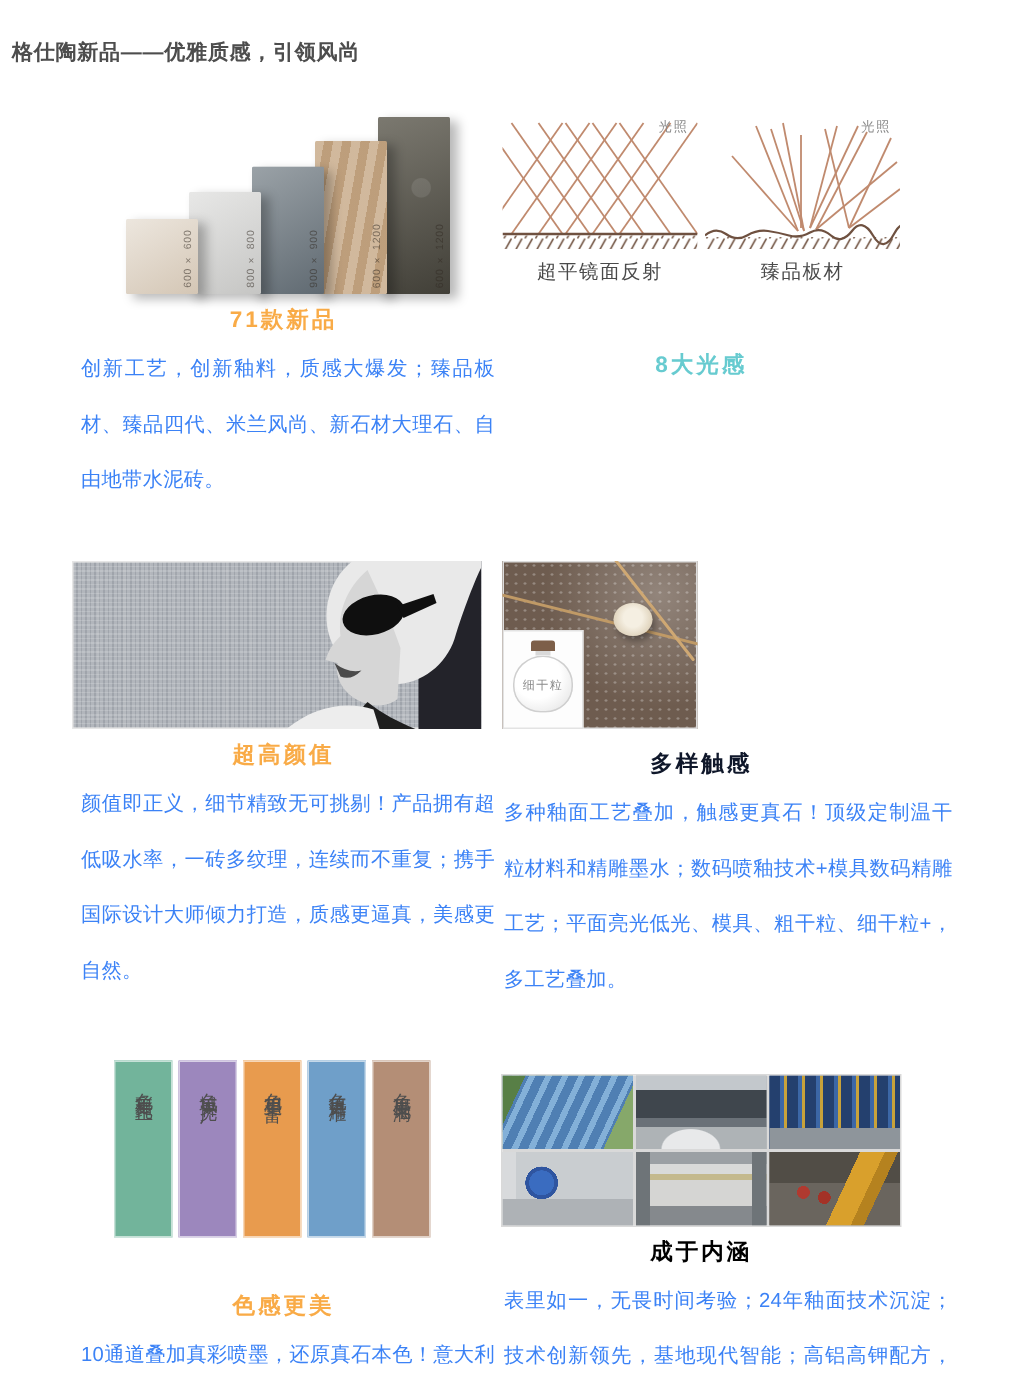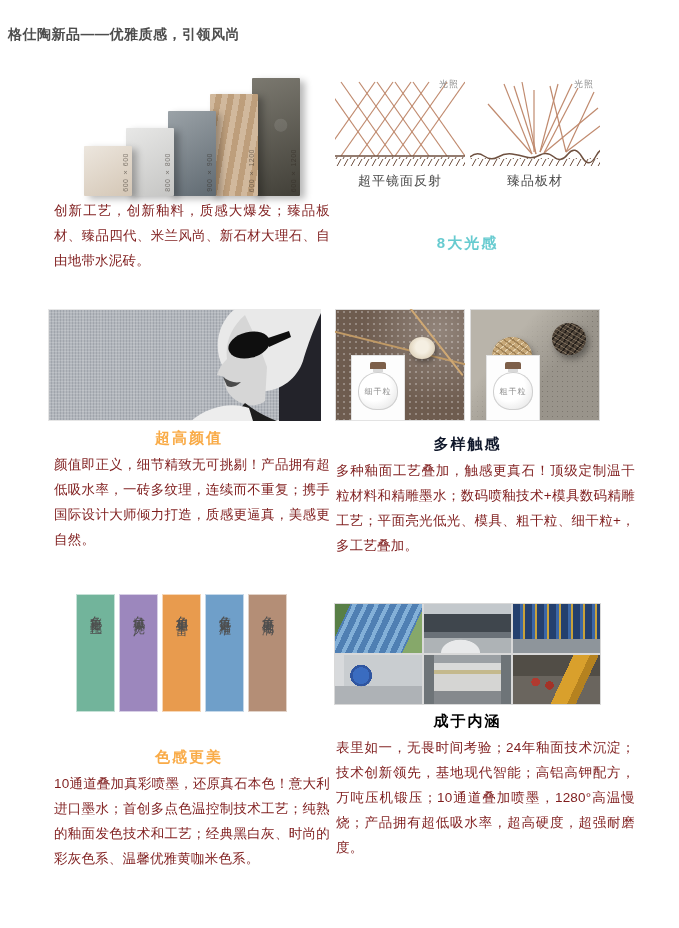--- a/index.html
+++ b/index.html
@@ -17,21 +17,21 @@
     display:grid;grid-template-columns:282px 300px;column-gap:5px;row-gap:36px;
   }
   section{position:relative;}
   .figwrap{width:265px;}
   .sec-heading{
     margin:8px 0 4px 0;text-align:center;
     font-size:15px;font-weight:bold;letter-spacing:2px;
   }
   .figwrap .sec-heading{width:265px;}
   .sec-body{
-    margin:2px 0 0 6px;font-size:13.5px;line-height:25px;color:#7f1d1d;
+    margin:2px 0 0 6px;font-size:13.5px;line-height:37px;color:#3b82f6;
     text-align:justify;letter-spacing:.2px;
   }
   .col-right .sec-body{margin-left:1px;}
 
   
   .tiles{height:118px;display:flex;align-items:flex-end;padding-left:36px;}
   .tile{
     position:relative;width:48px;border-radius:1px;
     box-shadow:5px 3px 7px rgba(0,0,0,.28);
   }
@@ -101,21 +101,21 @@
                      repeating-linear-gradient(-40deg,rgba(255,245,220,.5) 0 1px,transparent 1px 5px);
     box-shadow:3px 4px 6px rgba(0,0,0,.3);
   }
   .ball.b2{
     left:82px;top:14px;width:34px;height:32px;background:#4c4136;
     background-image:repeating-linear-gradient(30deg,rgba(200,180,150,.35) 0 1px,transparent 1px 4px),
                      repeating-linear-gradient(-50deg,rgba(0,0,0,.5) 0 1.5px,transparent 1.5px 5px);
     box-shadow:3px 4px 6px rgba(0,0,0,.35);
   }
   .jar-box{
-    position:absolute;left:16px;bottom:0;width:54px;height:66px;background:#fdfdfd;
+    position:absolute;left:0;bottom:0;width:54px;height:66px;background:#fdfdfd;
     box-shadow:0 0 0 1px #e3e3e3 inset;display:flex;flex-direction:column;align-items:center;
   }
   .jar-cork{width:16px;height:7px;margin-top:7px;background:#7d5f49;border-radius:2px 2px 0 0;}
   .jar-neck{width:10px;height:3px;background:#d9d9d9;}
   .jar-body{
     width:40px;height:38px;border-radius:50% 50% 46% 46%;
     background:radial-gradient(circle at 40% 35%,#ffffff 0 45%,#ececec 75%,#d6d6d6 100%);
     box-shadow:0 0 0 1px #cfcfcf inset;
     display:flex;align-items:center;justify-content:center;
   }
@@ -179,20 +179,21 @@
       <div class="tile t3" style="background-color: rgb(121, 131, 138);">
           <span class="tlabel">900 × 900</span>
         </div>
       <div class="tile t4" style="background-color: rgb(199, 169, 135);">
           <span class="tlabel">600 × 1200</span>
         </div>
       <div class="tile t5" style="background-color: rgb(94, 91, 80);">
           <span class="tlabel">600 × 1200</span>
         </div>
     </div>
+    <h2 class="sec-heading" style="color: rgb(249, 171, 71);">71款新品</h2>
     <p class="sec-body">创新工艺，创新釉料，质感大爆发；臻品板材、臻品四代、米兰风尚、新石材大理石、自由地带水泥砖。</p>
   </section>
 
   <section class="col-right">
     <div class="figwrap">
       <div class="diagrams">
         <div class="diagram">
           <svg width="130" height="92" viewBox="0 0 130 92">
             <defs>
               <pattern id="hatchA" width="7" height="9" patternUnits="userSpaceOnUse">
@@ -276,31 +277,20 @@
           <div class="stick s2"></div>
           <div class="flower"></div>
           <div class="jar-box">
             <div class="jar-cork"></div>
             <div class="jar-neck"></div>
             <div class="jar-body">
               <span class="jar-label">细干粒</span>
             </div>
           </div>
         </div>
-        <div class="touch-photo tp2">
-          <div class="ball b1"></div>
-          <div class="ball b2"></div>
-          <div class="jar-box">
-            <div class="jar-cork"></div>
-            <div class="jar-neck"></div>
-            <div class="jar-body">
-              <span class="jar-label">粗干粒</span>
-            </div>
-          </div>
-        </div>
       </div>
       <h2 class="sec-heading" style="color: #0f172a;">多样触感</h2>
     </div>
     <p class="sec-body">多种釉面工艺叠加，触感更真石！顶级定制温干粒材料和精雕墨水；数码喷釉技术+模具数码精雕工艺；平面亮光低光、模具、粗干粒、细干粒+，多工艺叠加。</p>
   </section>
 
   <section class="col-left">
     <div class="bars">
       <div class="bar" style="background-color: rgb(114, 180, 155);">
           <span>色彩更纯正</span>

